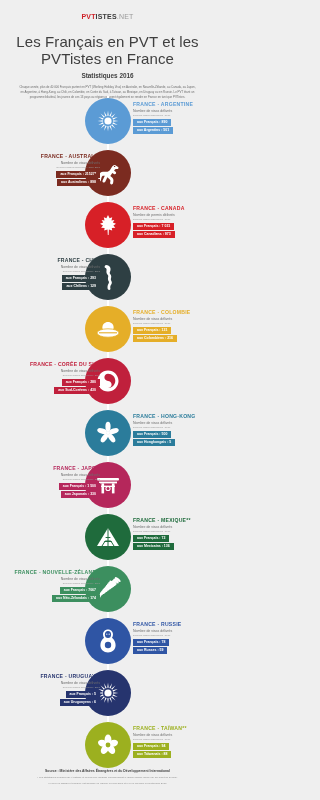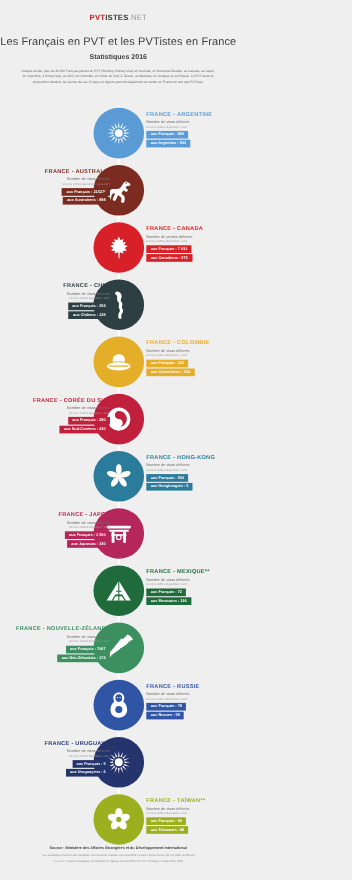--- a/index.html
+++ b/index.html
@@ -13,21 +13,21 @@
   .page { position:relative; width:215px; height:800px; background:#efefef; }
 
   
   .logo { text-align:center; padding-top:13px; font-size:7px; font-weight:bold; letter-spacing:.2px; }
   .logo .p1 { color:#cf2128; }
   .logo .p2 { color:#3b3b3b; }
   .logo .p3 { color:#9a9a9a; font-weight:normal; }
 
   .main-title {
     text-align:center; margin-top:13px;
-    font-size:10px; color:#3f3f3f; font-weight:normal; letter-spacing:.1px;
+    font-size:15px; color:#3f3f3f; font-weight:normal; letter-spacing:.1px;
   }
   .sub-title {
     text-align:center; margin-top:5px;
     font-size:6.4px; color:#3f3f3f; font-weight:bold;
   }
   .intro {
     margin:6px auto 0; width:176px;
     text-align:center; font-size:2.9px; line-height:1.75; color:#6d6d6d;
   }
 

